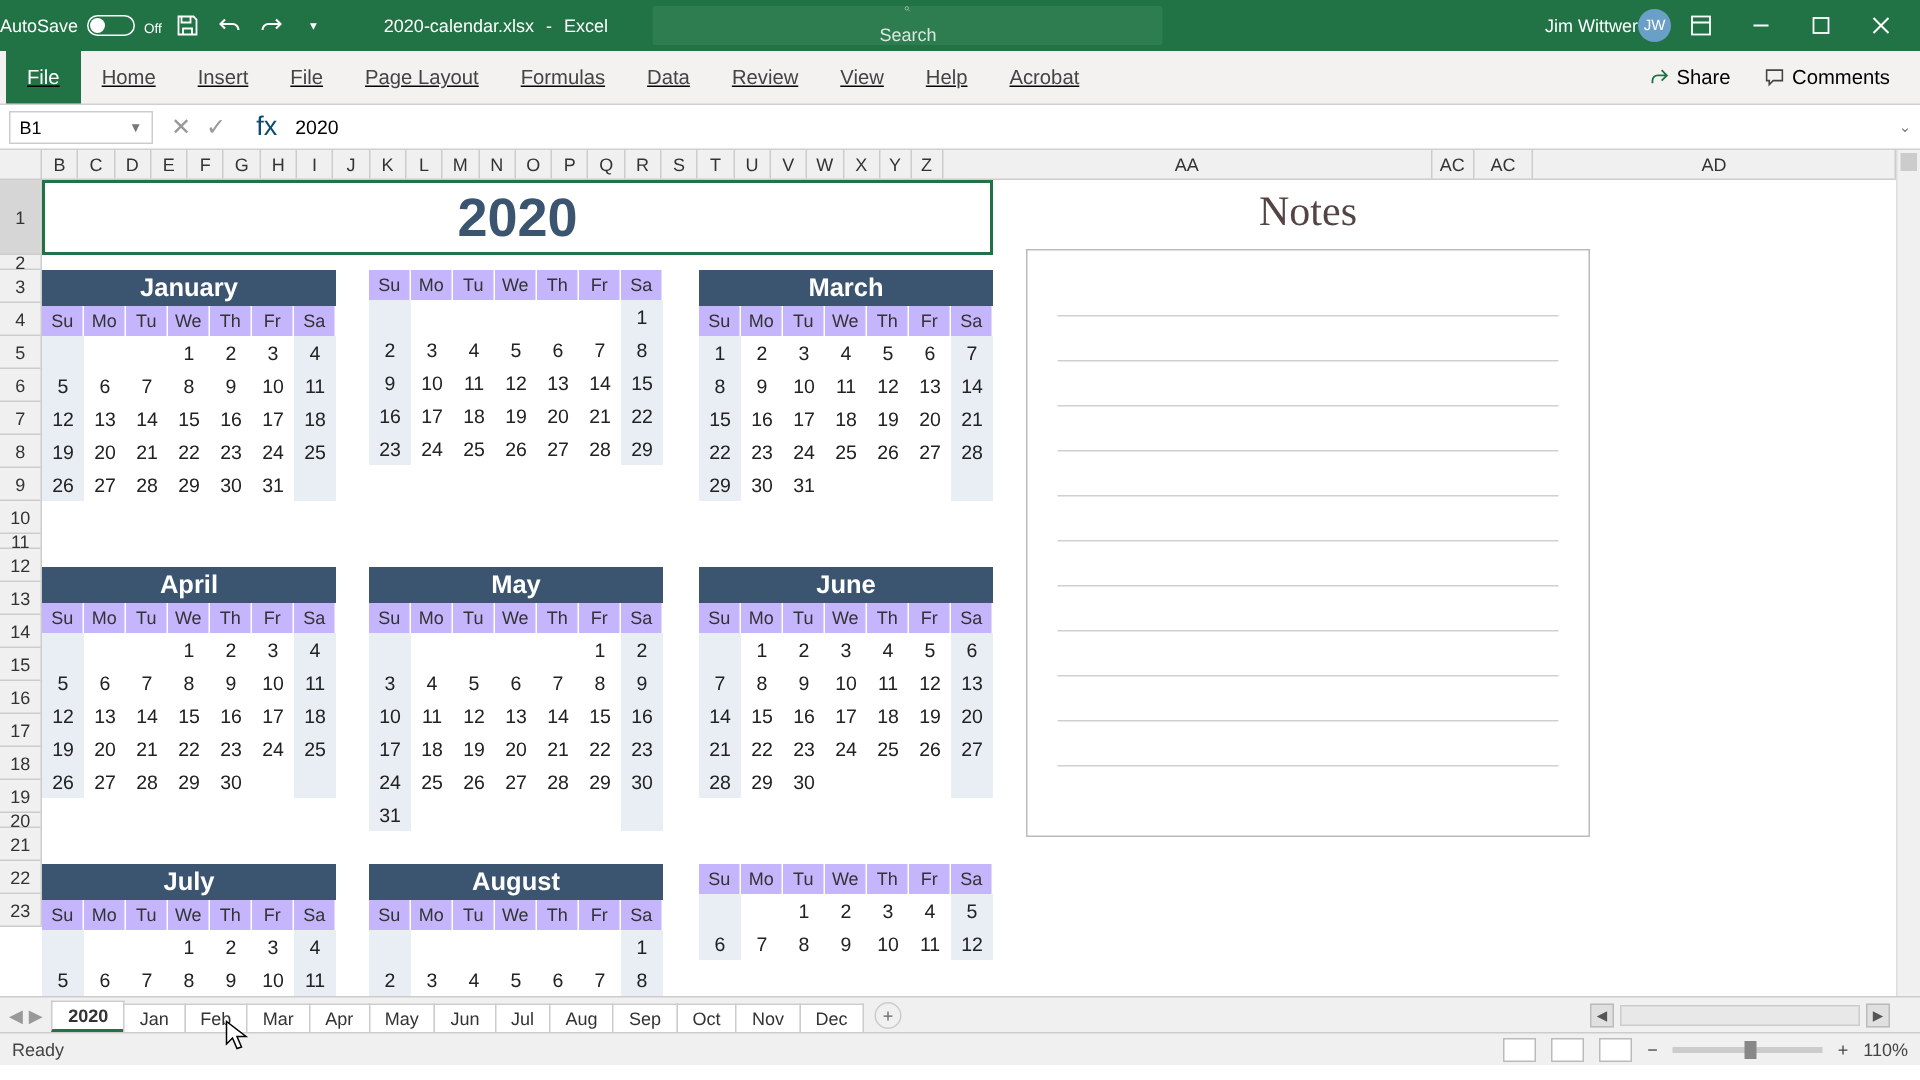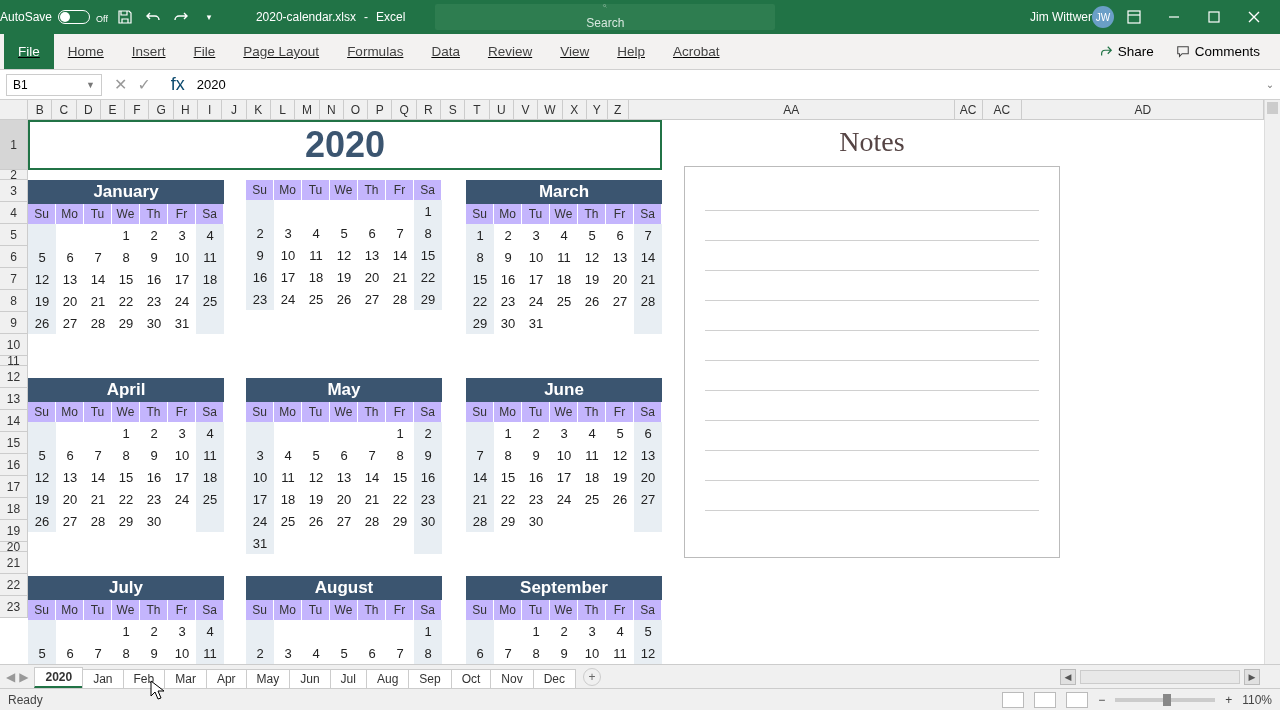--- a/index.html
+++ b/index.html
@@ -699,21 +699,20 @@
             <div class="day we">2</div>
             <div class="day">3</div>
             <div class="day">4</div>
             <div class="day">5</div>
             <div class="day">6</div>
             <div class="day">7</div>
             <div class="day we">8</div>
           </div>
         </div>
         <div class="month-block" style="left: 438px; top: 396px;">
-          <div class="month-title">September</div>
           <div class="dow-row">
             <div class="dow">Su</div>
             <div class="dow">Mo</div>
             <div class="dow">Tu</div>
             <div class="dow">We</div>
             <div class="dow">Th</div>
             <div class="dow">Fr</div>
             <div class="dow">Sa</div>
           </div>
           <div class="day-row">

